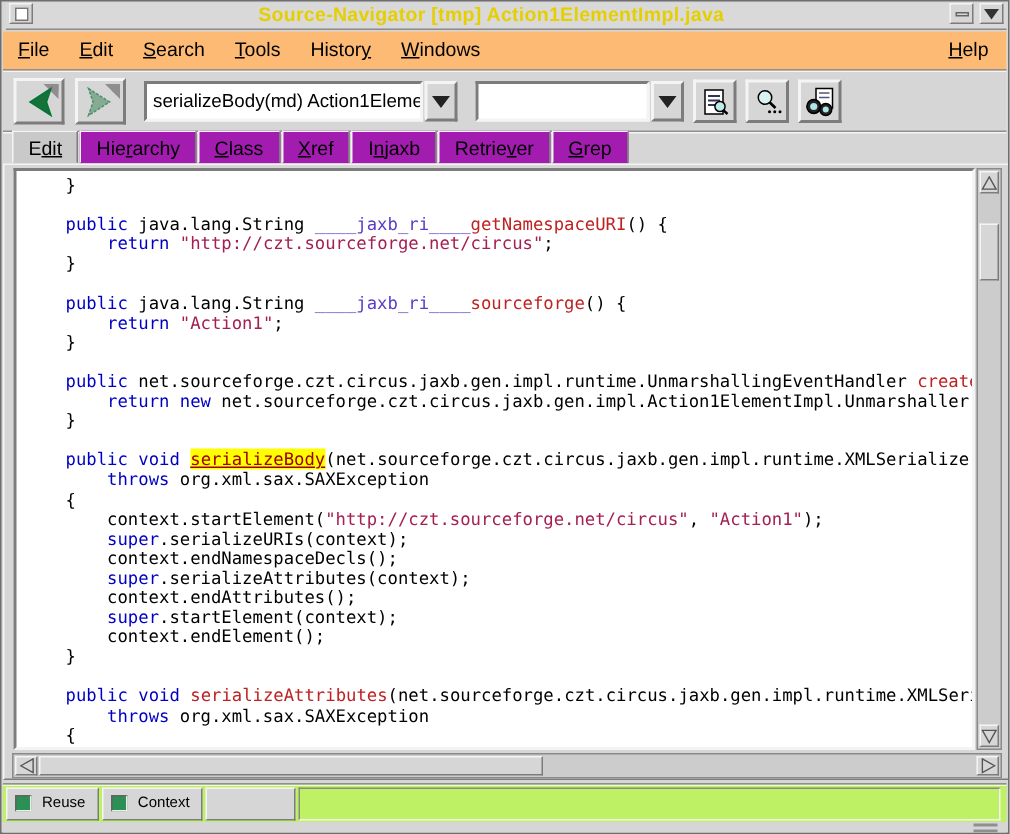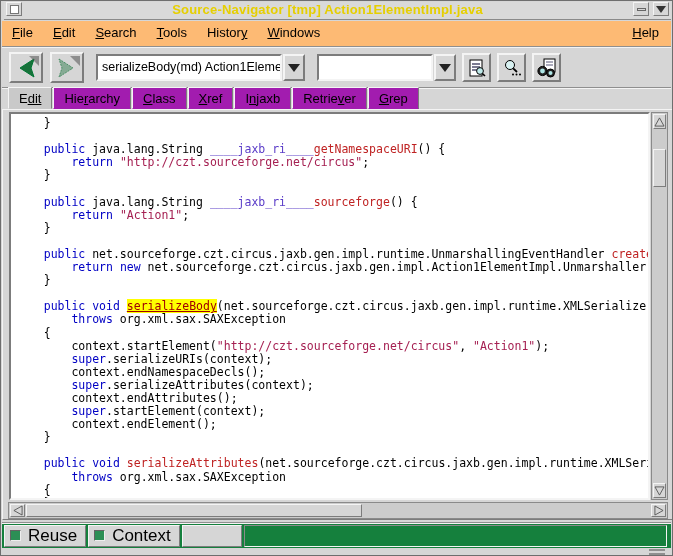--- a/index.html
+++ b/index.html
@@ -69,22 +69,22 @@
              border:1px solid #8a8a8a; background:#cccccc; }
   .sb-btn { position:absolute; left:1px; width:13px; height:15px; display:flex; align-items:center; justify-content:center; }
   .vthumb { position:absolute; left:1px; top:36px; width:13px; height:38px; }
   .hscroll { position:absolute; left:5px; top:392px; width:660px; height:17px;
              border:1px solid #8a8a8a; background:#cccccc; }
   .hb-btn { position:absolute; top:1px; width:15px; height:13px; display:flex; align-items:center; justify-content:center; }
   .hthumb { position:absolute; left:17px; top:1px; width:336px; height:13px; }
 
   
   .bottombar { position:absolute; left:1px; top:521px; right:1px; height:26px;
-               display:flex; align-items:center; background:#15803d;
-               border-top:1px solid #8f8f8f; box-shadow:inset 0 1px 0 #f4f4f4; font-size:17px; }
+               display:flex; align-items:center; background:#bef264;
+               border-top:1px solid #8f8f8f; box-shadow:inset 0 1px 0 #f4f4f4; font-size:10px; }
   .toggle { height:22px; display:flex; align-items:center; padding:0 8px 0 5px; margin-left:2px; }
   .gsq { width:11px; height:11px; background:#2c8f55; border:1px solid; border-color:#636363 #eee #eee #636363; margin-right:7px; }
   .panel-blank { height:22px; width:60px; margin-left:2px; }
   .panel-status { height:22px; flex:1; margin:0 4px 0 2px; border:1px solid; border-color:#8a8a8a #f4f4f4 #f4f4f4 #8a8a8a; }
   .bottomstrip { position:absolute; left:1px; top:547px; right:1px; height:8px; background:#d6d6d6; }
   .grip { position:absolute; right:6px; top:1px; width:16px; height:6px;
           border-top:2px solid #8f8f8f; border-bottom:2px solid #8f8f8f; }
 </style>
 </head>
 <body>

